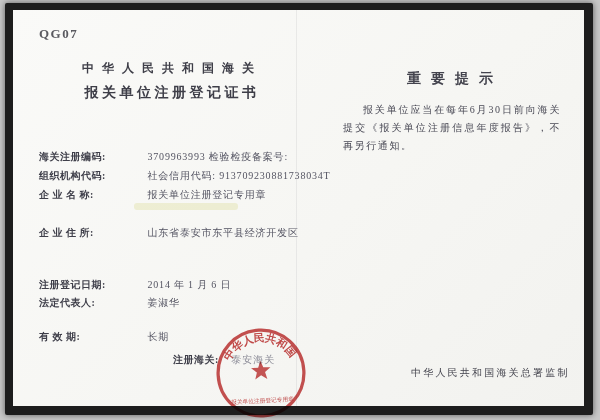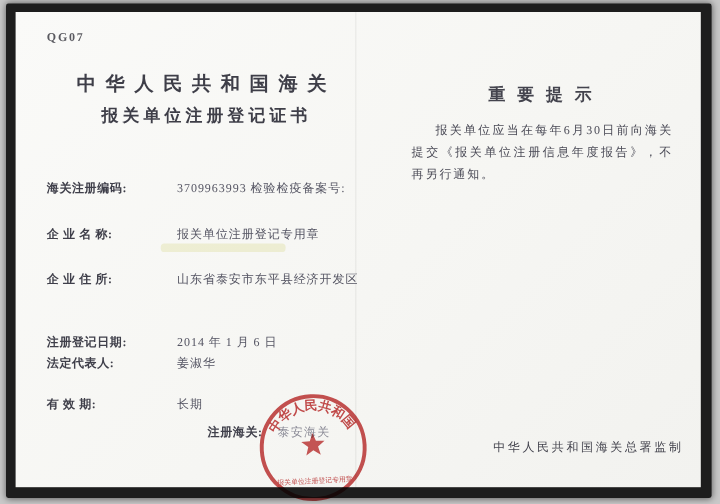--- a/index.html
+++ b/index.html
@@ -19,27 +19,27 @@
     position:absolute;left:8px;top:7px;right:9px;bottom:9px;
     background:linear-gradient(135deg,#fafaf8 0%,#f6f6f3 55%,#f2f2ef 100%);
     color:#45454f;
   }
   .fold-line{
     position:absolute;left:283px;top:0;bottom:0;width:1px;
     background:rgba(70,70,80,.08);
   }
   .form-code{
     position:absolute;left:26px;top:16px;
-    font-size:10px;letter-spacing:1.5px;color:#5a5a60;font-weight:bold;
+    font-size:13px;letter-spacing:1.5px;color:#5a5a60;font-weight:bold;
   }
   .title-block{
     position:absolute;left:38px;top:50px;width:242px;text-align:center;
     color:#3e3e48;
   }
-  .title-line1{font-size:16px;font-weight:bold;letter-spacing:8px;white-space:nowrap;}
+  .title-line1{font-size:12px;font-weight:bold;letter-spacing:8px;white-space:nowrap;}
   .title-line2{font-size:14px;font-weight:bold;letter-spacing:3.5px;margin-top:7px;white-space:nowrap;}
   .notice-block{
     position:absolute;left:330px;top:60px;width:218px;color:#43434d;
   }
   .notice-heading{
     text-align:center;font-size:14px;font-weight:bold;letter-spacing:10px;
     white-space:nowrap;margin-left:6px;
   }
   .notice-body{
     margin-top:13px;font-size:10px;line-height:1.8;letter-spacing:1.6px;
@@ -86,20 +86,24 @@
 
     <div class="notice-block">
       <div class="notice-heading">重要提示</div>
       <div class="notice-body">报关单位应当在每年6月30日前向海关提交《报关单位注册信息年度报告》，不再另行通知。</div>
     </div>
 
     <div class="field-row" style="top:140px">
       <span class="field-label">海关注册编码:</span>
       <span class="field-value">3709963993  检验检疫备案号:</span>
     </div>
+    <div class="field-row" style="top:159px">
+      <span class="field-label">组织机构代码:</span>
+      <span class="field-value">社会信用代码: 913709230881738034T</span>
+    </div>
     <div class="field-row" style="top:178px">
       <span class="field-label">企 业 名 称:</span>
       <span class="field-value">报关单位注册登记专用章</span>
     </div>
     <div class="scan-artifact"></div>
     <div class="field-row" style="top:216px">
       <span class="field-label">企 业 住 所:</span>
       <span class="field-value">山东省泰安市东平县经济开发区</span>
     </div>
     <div class="field-row" style="top:268px">

